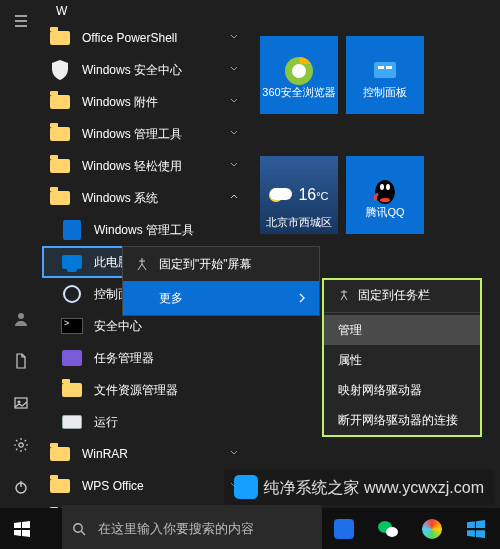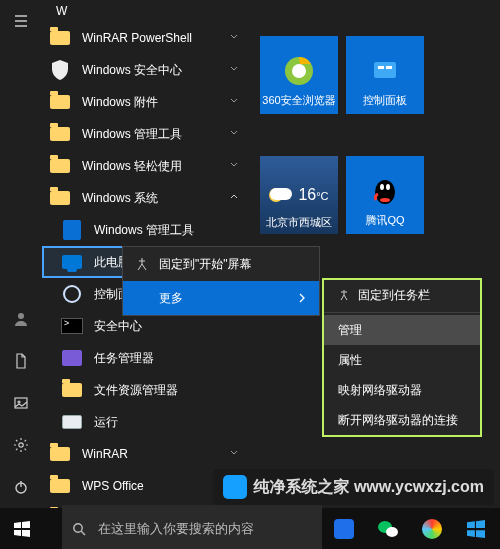--- a/index.html
+++ b/index.html
@@ -20,41 +20,41 @@
 .sel{outline:2px solid #49a3ff;outline-offset:-2px;background:rgba(73,163,255,.12)}
 .pc{width:20px;height:14px;background:#0078d7;border-radius:2px;position:relative}
 .pc:after{content:"";position:absolute;left:5px;top:14px;width:10px;height:3px;background:#0078d7;border-radius:0 0 2px 2px}
 .cmd{width:20px;height:14px;background:#000;border:1px solid #555}
 .cmd:after{content:">";position:absolute;color:#fff;font-size:9px;margin:-1px 0 0 2px}
 .gear{width:18px;height:18px;border:2px solid #cfe3ff;border-radius:50%;box-sizing:border-box}
 .runic{width:18px;height:12px;background:#e9edf2;border:1px solid #9aa;border-radius:2px}
 .taskico{width:20px;height:16px;background:#7a5bd7;border-radius:2px}
 .mgrico{width:18px;height:20px;background:#0a6fd4;border-radius:2px}
 .tiles{position:absolute;left:260px;top:36px}
-.tile{width:78px;height:78px;background:#0a6fd4;position:absolute;display:flex;flex-direction:column;align-items:center;justify-content:flex-end;padding-bottom:6px;box-sizing:border-box}
+.tile{width:78px;height:78px;background:#0a6fd4;position:absolute;display:flex;flex-direction:column;align-items:center;justify-content:flex-end;padding-bottom:14px;box-sizing:border-box}
 .tile .tlab{font-size:11px}
 .tico{position:absolute;top:18px;width:34px;height:34px}
 .weather{width:78px;height:78px;position:absolute;background:linear-gradient(#2e5c9a,#16365e);display:flex;align-items:center;justify-content:center;gap:15px}
 .sun{width:14px;height:14px;border-radius:50%;background:#ffd34d}
 .cloud{width:22px;height:12px;background:#fff;border-radius:10px;position:absolute;left:10px;top:32px}
 .wtemp{font-size:16px}
 .wlab{position:absolute;bottom:4px;left:6px;font-size:11px}
 .ctx1{position:absolute;left:122px;top:246px;width:196px;background:#262626;border:1px solid #444;z-index:10}
 .ctx1 .citem{height:34px;display:flex;align-items:center;gap:10px;padding:0 12px}
 .ctx1 .citem.hov{background:#0a6fd4}
 .ctx1 .citem .carrow{margin-left:auto}
 .ctx2{position:absolute;left:322px;top:278px;width:156px;background:#262626;border:2px solid #bef264;z-index:11}
 .ctx2 .citem{height:30px;display:flex;align-items:center;padding:0 14px;font-size:12px}
 .ctx2 .citem.hov{background:#4b4b4b}
 .ctx2 .sep{height:1px;background:#3d3d3d;margin:2px 0}
 .taskbar{position:absolute;left:0;bottom:0;width:500px;height:41px;background:#101010;display:flex;align-items:center}
 .tbtn{width:44px;height:41px;display:flex;align-items:center;justify-content:center}
 .search{width:240px;height:30px;background:#2a2a2a;display:flex;align-items:center;gap:12px;padding:9px 10px;color:#bbb;font-size:13px;margin-left:18px}
 .winlogo{width:16px;height:16px}
-.watermark{position:absolute;right:6px;bottom:44px;font-size:16px;font-weight:700;color:rgba(255,255,255,.85);display:flex;align-items:center;gap:6px;background:rgba(0,0,0,.15);padding:6px 10px;border-radius:4px}
+.watermark{position:absolute;right:6px;bottom:44px;font-size:16px;font-weight:400;color:rgba(255,255,255,.85);display:flex;align-items:flex-end;gap:6px;background:rgba(0,0,0,.15);padding:6px 10px;border-radius:4px}
 .wmic{width:24px;height:24px;background:#15a0ff;border-radius:5px}
 .tinytxt{position:absolute;left:268px;top:302px;color:#888;font-size:11px}
 </style>
 </head>
 <body>
 
 <div class="start">
 
   <div class="railL">
     <div class="railbtn">
@@ -96,21 +96,21 @@
     </div>
   </div>
 
   <div class="apps">
     <div class="hdr">W</div>
 
     <div class="row">
       <div class="fico">
           <div class="folder"></div>
         </div>
-      <div class="lbl">WinRAR PowerShell</div>
+      <div class="lbl">Office PowerShell</div>
       <svg class="chev" width="10" height="10" viewBox="0 0 10 10" stroke="#999" fill="none">
           <path d="M2 3l3 3 3-3"></path>
         </svg>
     </div>
     <div class="row">
       <div class="fico">
           <svg width="18" height="20" viewBox="0 0 18 20" fill="#eee">
             <path d="M9 0l8 3v6c0 5-3.5 9-8 11C4.5 18 1 14 1 9V3z"></path>
           </svg>
         </div>

